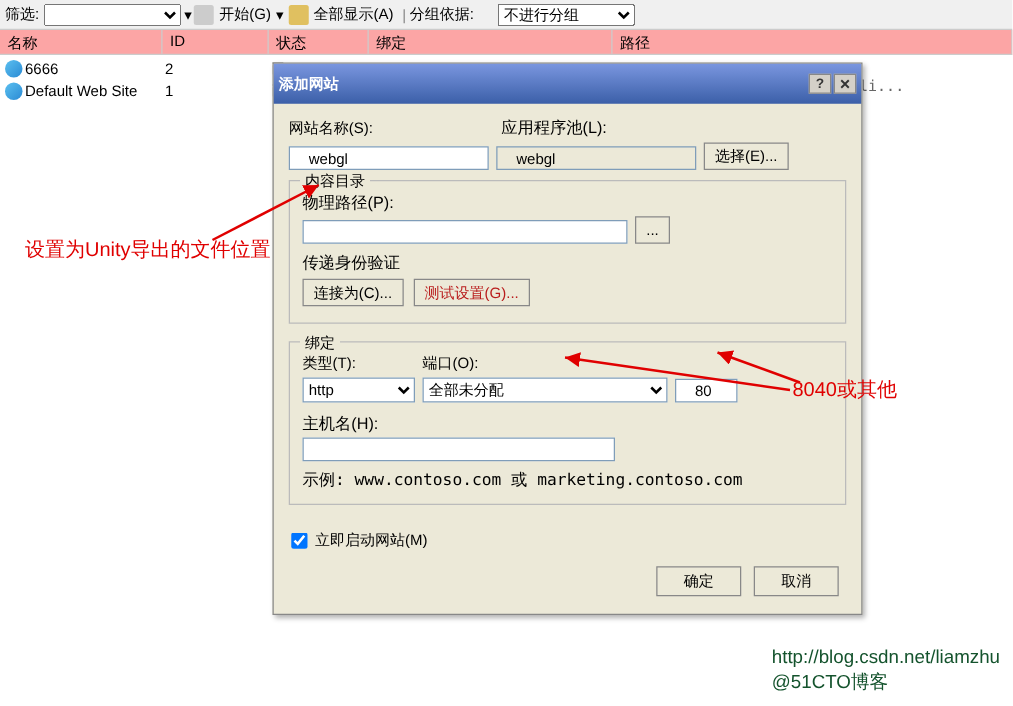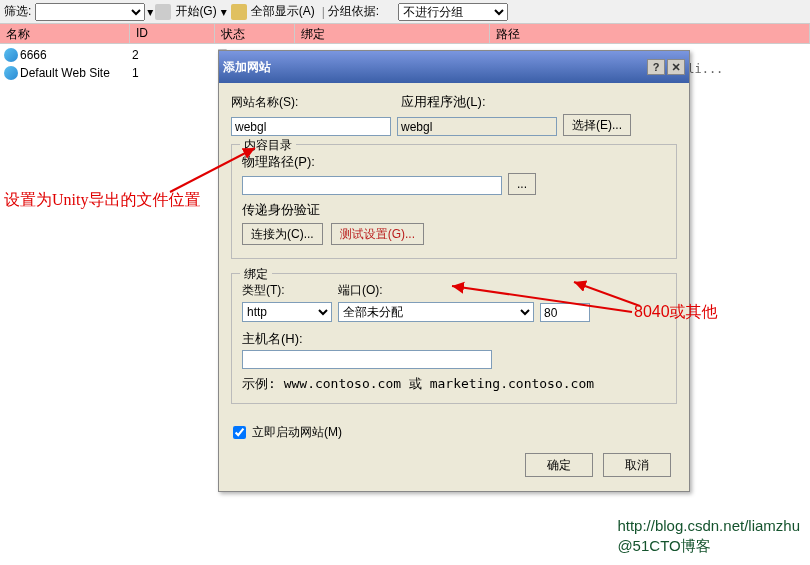--- a/index.html
+++ b/index.html
@@ -18,21 +18,21 @@
 .row .c2 { width: 85px; } .row .c3 { width: 80px; }
 .globe { display: inline-block; width: 14px; height: 14px; border-radius: 50%; background: linear-gradient(135deg,#5bc0f0,#2a8ad4); position: relative; }
 .dialog { position: absolute; left: 218px; top: 50px; width: 472px; background: #ece9d8; border: 1px solid #888; box-shadow: 2px 2px 4px rgba(0,0,0,.3); }
 .titlebar { background: linear-gradient(#7a96df,#3b5fa8); color: #fff; display: flex; align-items: center; justify-content: space-between; padding: 3px 4px; height: 32px; }
 .titlebar .ttl { font-weight: bold; }
 .titlebar .winbtns { display: flex; gap: 2px; }
 .winbtn { width: 18px; height: 16px; background: #d4d0c8; border: 1px solid #888; display: flex; align-items: center; justify-content: center; font-size: 11px; font-weight: bold; color: #333; }
 .dlgbody { padding: 10px 12px 10px 12px; }
 .frow { display: flex; align-items: flex-end; margin-bottom: 3px; }
 .flabel { font-size: 13px; }
-.tinput { border: 1px solid #7f9db9; background: #fff; height: 19px; padding: 1px 3px; font-size: 12px; font-family: inherit; }
+.tinput { border: 1px solid #7f9db9; background: #fff; height: 19px; padding: 1px 15px; font-size: 12px; font-family: inherit; }
 .wbtn { height: 22px; background: #ece9d8; border: 1px solid #888; padding: 0 8px; font-size: 12px; font-family: inherit; }
 .fieldset { border: 1px solid #bbb; padding: 8px 10px 10px 10px; margin-top: 8px; position: relative; }
 .fieldset .legend { position: absolute; top: -8px; left: 8px; background: #ece9d8; padding: 0 4px; font-size: 12px; }
 .sel { border: 1px solid #7f9db9; background: #fff; height: 20px; font-size: 12px; }
 .buttons { display: flex; justify-content: flex-end; gap: 10px; padding: 12px 18px 14px; }
 .buttons .wbtn { width: 68px; height: 24px; }
 .chkrow { padding: 10px 14px 0 14px; display: flex; align-items: center; gap: 6px; }
 .annot { position: absolute; color: #e00000; font-size: 16px; font-family: SimSun, sans-serif; }
 .arrow { position: absolute; pointer-events: none; }
 .watermark { position: absolute; right: 10px; bottom: 10px; color: #14532d; font-size: 15px; font-family: Arial, sans-serif; text-align: left; line-height: 1.3; }
@@ -138,21 +138,21 @@
   <div class="chkrow">
     <input type="checkbox" checked="" style="">
     <span>立即启动网站(M)</span>
   </div>
   <div class="buttons">
     <button class="wbtn">确定</button>
     <button class="wbtn">取消</button>
   </div>
 </div>
 
-<div class="annot" style="left:4px;top:190px;font-family:Liberation Serif, serif;">设置为Unity导出的文件位置</div>
+<div class="annot" style="left:20px;top:190px;">设置为Unity导出的文件位置</div>
 <svg class="arrow" style="left:160px;top:130px;width:110px;height:70px;">
   <defs>
       <marker id="ah1" markerWidth="8" markerHeight="8" refX="6" refY="3" orient="auto">
         <path d="M0,0 L6,3 L0,6 Z" fill="#e00000"></path>
       </marker>
     </defs>
   <line x1="10" y1="62" x2="95" y2="18" stroke="#e00000" stroke-width="2" marker-end="url(#ah1)"></line>
 </svg>
 
 <div class="annot" style="left:634px;top:302px;">8040或其他</div>

